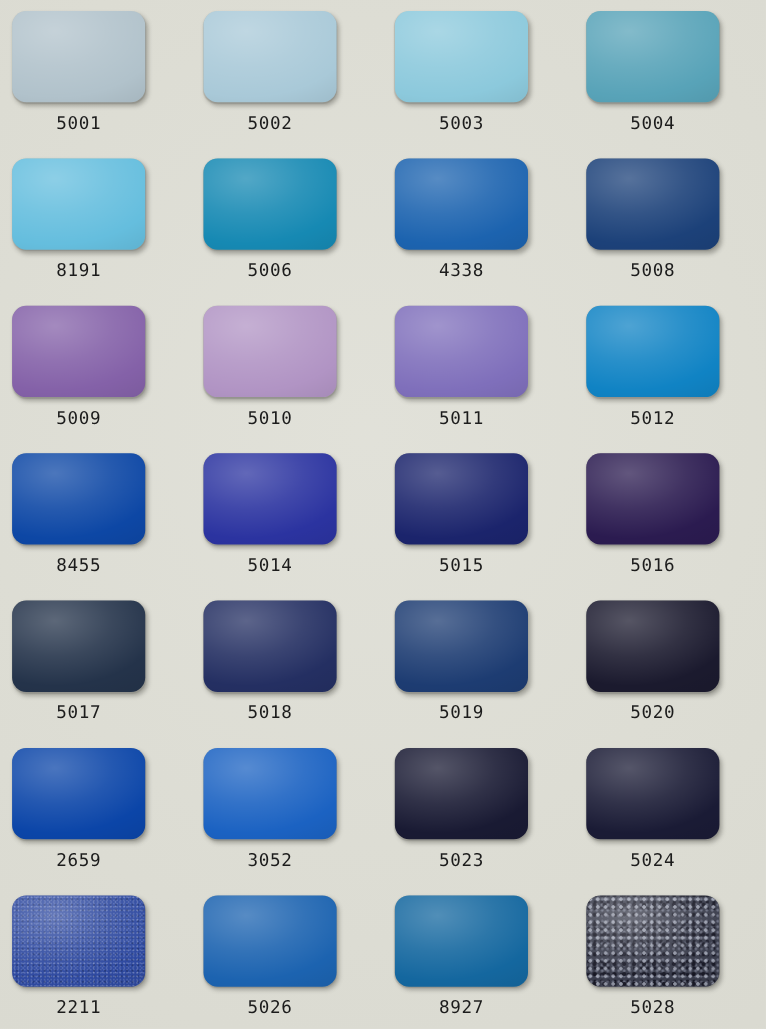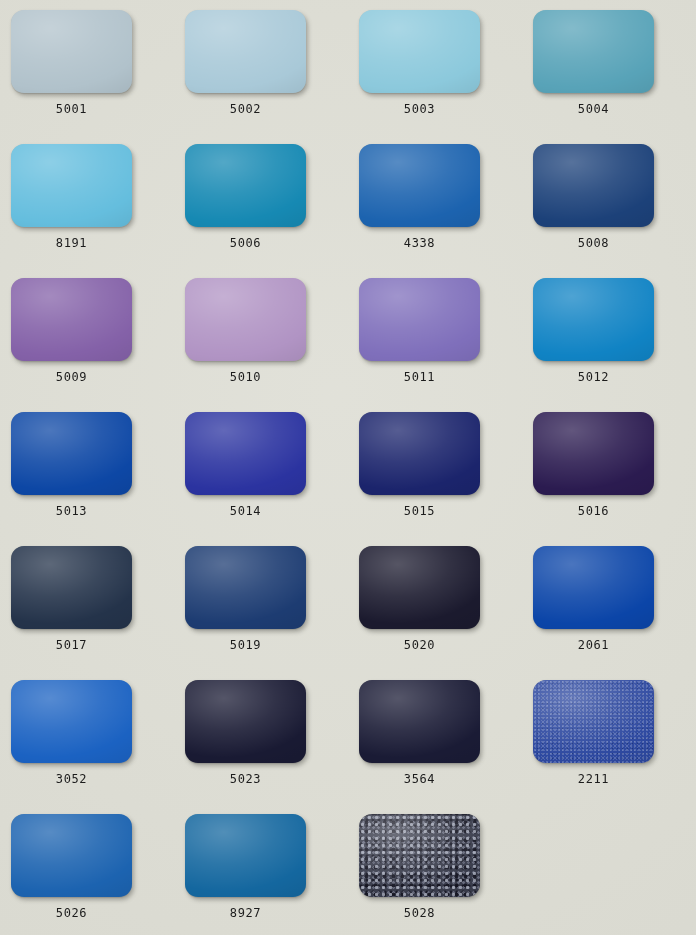--- a/index.html
+++ b/index.html
@@ -116,21 +116,21 @@
   .swatch-texture { display: none; }
   .finish-pearl .swatch-texture,
   .finish-hammered .swatch-texture { display: block; }
 
   .swatch-label {
     position: absolute;
     left: 0;
     top: 92px;
     width: 121px;
     text-align: center;
-    font-size: 12px;
+    font-size: 16px;
     letter-spacing: 0.6px;
     color: #1c1c1c;
     font-family: "DejaVu Sans Mono", "Liberation Mono", monospace;
     white-space: nowrap;
   }
 </style>
 </head>
 <body>
 
 <div id="page-bg-vignette"></div>
@@ -204,21 +204,21 @@
     </div>
     <div class="swatch-cell">
       <div class="swatch-chip-wrap finish-gloss">
         <div class="swatch-chip" style="background: rgb(16, 131, 196);"></div>
         <div class="swatch-label">5012</div>
       </div>
     </div>
     <div class="swatch-cell">
       <div class="swatch-chip-wrap finish-gloss">
         <div class="swatch-chip" style="background: rgb(13, 71, 165);"></div>
-        <div class="swatch-label">5013</div>
+        <div class="swatch-label">8455</div>
       </div>
     </div>
     <div class="swatch-cell">
       <div class="swatch-chip-wrap finish-gloss">
         <div class="swatch-chip" style="background: rgb(43, 51, 160);"></div>
         <div class="swatch-label">5014</div>
       </div>
     </div>
     <div class="swatch-cell">
       <div class="swatch-chip-wrap finish-gloss">
@@ -233,52 +233,58 @@
       </div>
     </div>
     <div class="swatch-cell">
       <div class="swatch-chip-wrap finish-gloss">
         <div class="swatch-chip" style="background: rgb(36, 51, 74);"></div>
         <div class="swatch-label">5017</div>
       </div>
     </div>
     <div class="swatch-cell">
       <div class="swatch-chip-wrap finish-gloss">
+        <div class="swatch-chip" style="background: rgb(36, 47, 98);"></div>
+        <div class="swatch-label">5018</div>
+      </div>
+    </div>
+    <div class="swatch-cell">
+      <div class="swatch-chip-wrap finish-gloss">
         <div class="swatch-chip" style="background: rgb(29, 60, 114);"></div>
         <div class="swatch-label">5019</div>
       </div>
     </div>
     <div class="swatch-cell">
       <div class="swatch-chip-wrap finish-gloss">
         <div class="swatch-chip" style="background: rgb(27, 26, 46);"></div>
         <div class="swatch-label">5020</div>
       </div>
     </div>
     <div class="swatch-cell">
       <div class="swatch-chip-wrap finish-gloss">
         <div class="swatch-chip" style="background: rgb(11, 69, 168);"></div>
-        <div class="swatch-label">2061</div>
+        <div class="swatch-label">2659</div>
       </div>
     </div>
     <div class="swatch-cell">
       <div class="swatch-chip-wrap finish-gloss">
         <div class="swatch-chip" style="background: rgb(27, 98, 194);"></div>
         <div class="swatch-label">3052</div>
       </div>
     </div>
     <div class="swatch-cell">
       <div class="swatch-chip-wrap finish-gloss">
         <div class="swatch-chip" style="background: rgb(25, 26, 51);"></div>
         <div class="swatch-label">5023</div>
       </div>
     </div>
     <div class="swatch-cell">
       <div class="swatch-chip-wrap finish-gloss">
         <div class="swatch-chip" style="background: rgb(26, 27, 53);"></div>
-        <div class="swatch-label">3564</div>
+        <div class="swatch-label">5024</div>
       </div>
     </div>
     <div class="swatch-cell">
       <div class="swatch-chip-wrap finish-pearl">
         <div class="swatch-chip" style="background: rgb(46, 73, 160);">
           <div class="swatch-texture"></div>
         </div>
         <div class="swatch-label">2211</div>
       </div>
     </div>

